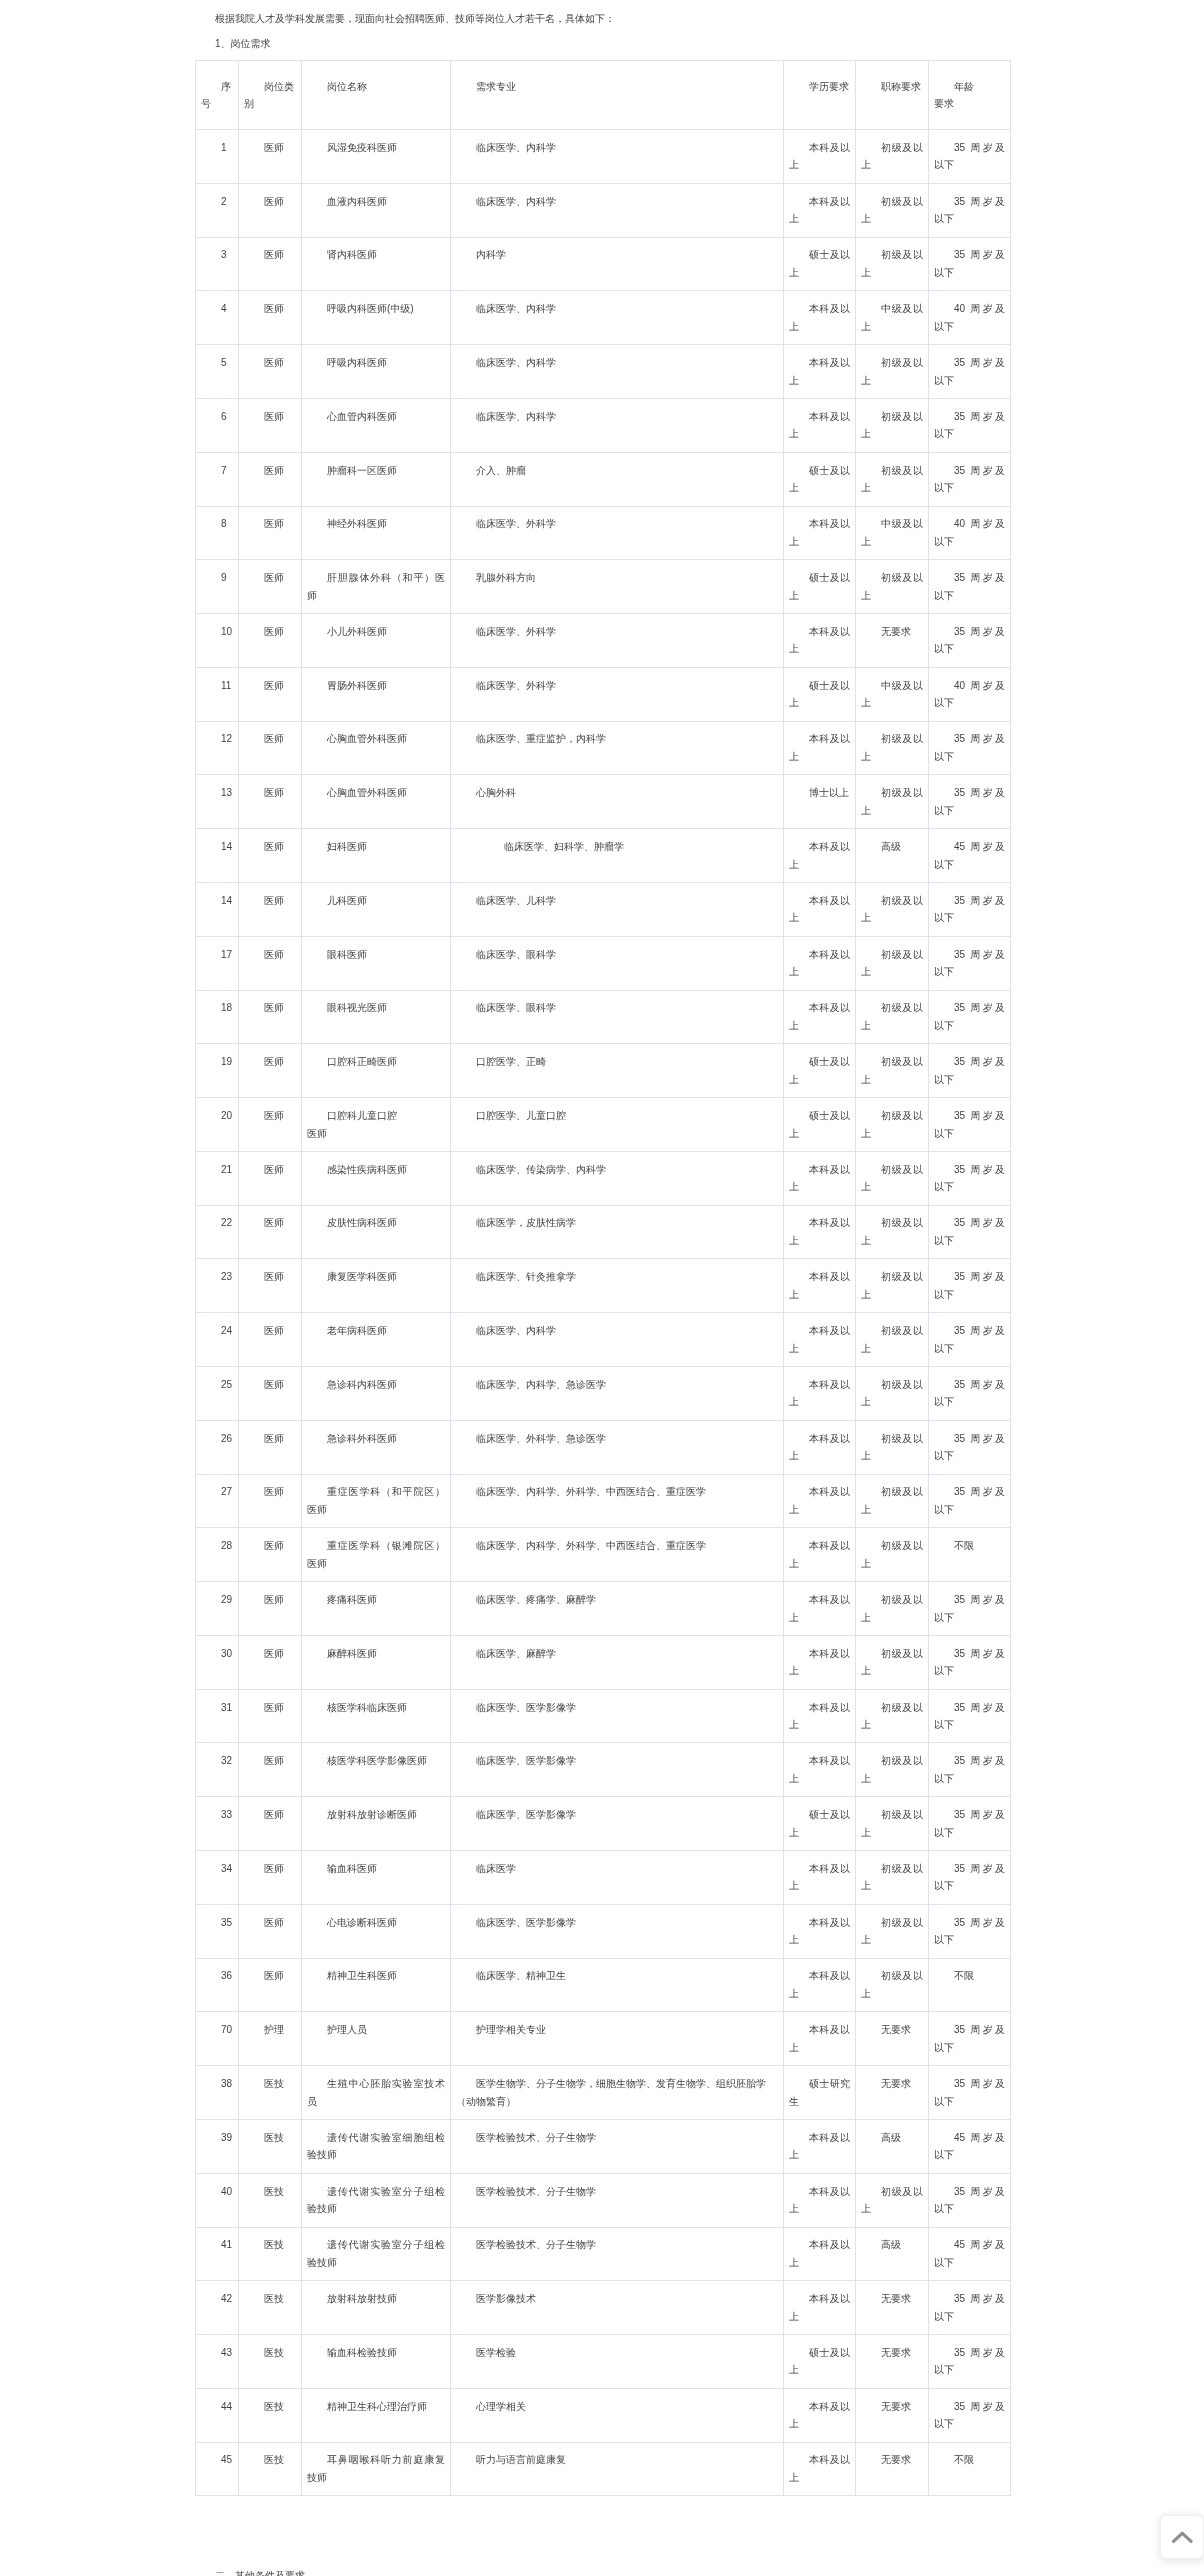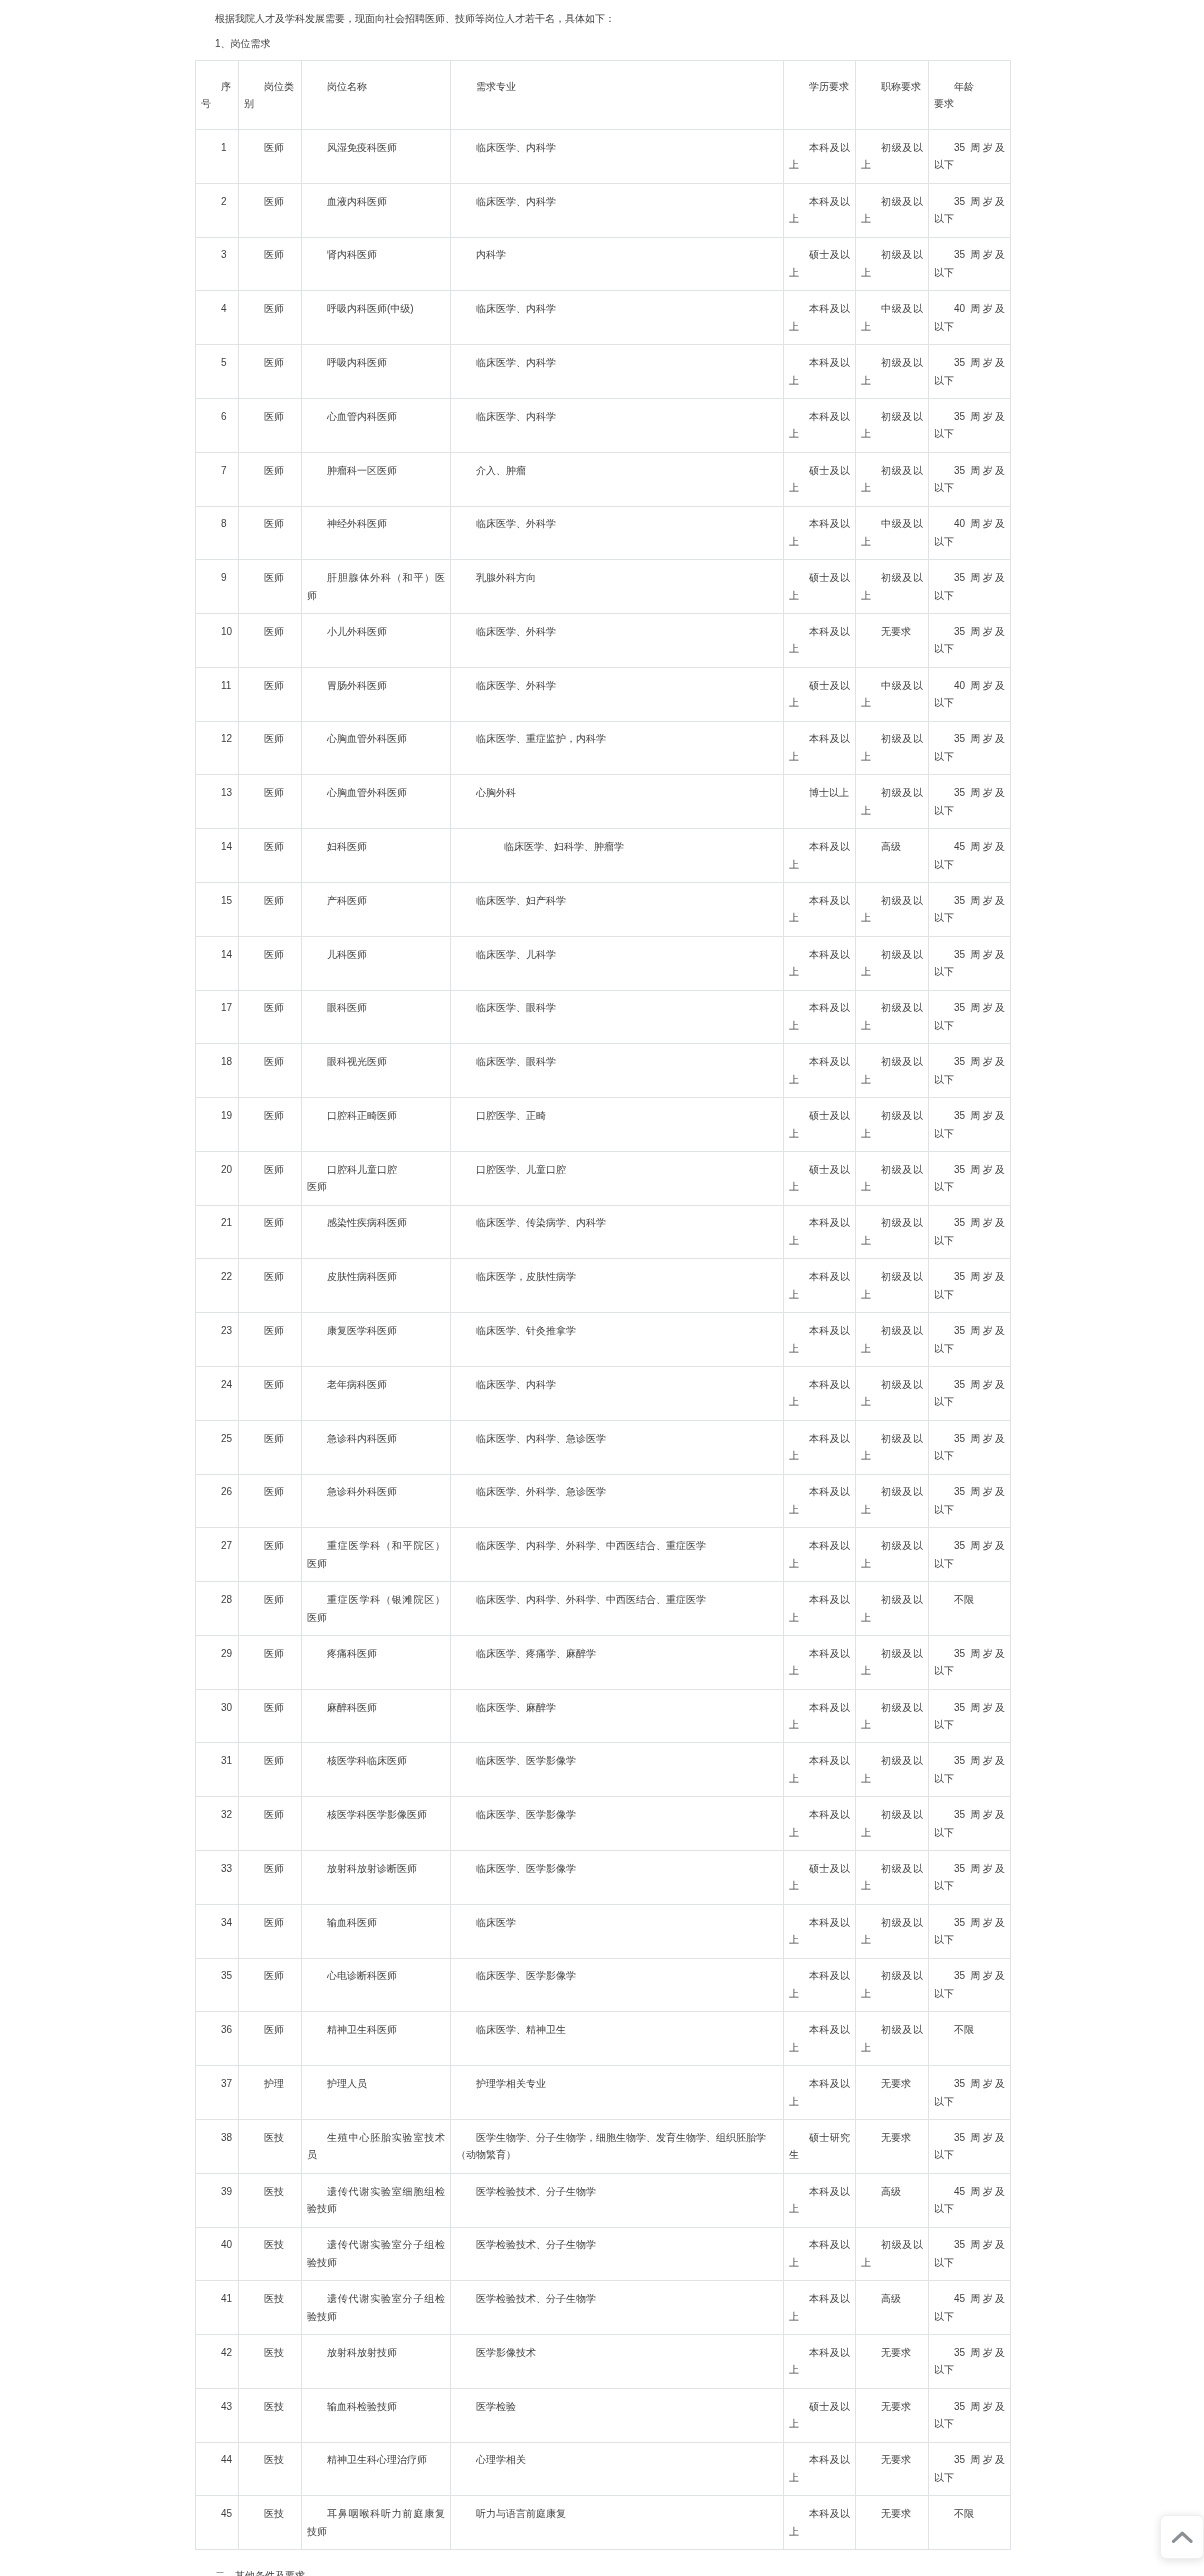--- a/index.html
+++ b/index.html
@@ -232,29 +232,20 @@
           <tr>
             <td style="border-color: rgb(223, 227, 232);">14</td>
             <td style="border-color: rgb(223, 227, 232);">医师</td>
             <td style="border-color: rgb(223, 227, 232);">妇科医师</td>
             <td style="border-color: rgb(223, 227, 232); padding-left: 33px;">临床医学、妇科学、肿瘤学</td>
             <td style="border-color: rgb(223, 227, 232);">本科及以上</td>
             <td style="border-color: rgb(223, 227, 232);">高级</td>
             <td style="border-color: rgb(223, 227, 232);">45 周岁及以下</td>
           </tr>
           <tr>
-            <td style="border-color: rgb(223, 227, 232);">15</td>
-            <td style="border-color: rgb(223, 227, 232);">医师</td>
-            <td style="border-color: rgb(223, 227, 232);">产科医师</td>
-            <td style="border-color: rgb(223, 227, 232);">临床医学、妇产科学</td>
-            <td style="border-color: rgb(223, 227, 232);">本科及以上</td>
-            <td style="border-color: rgb(223, 227, 232);">初级及以上</td>
-            <td style="border-color: rgb(223, 227, 232);">35 周岁及以下</td>
-          </tr>
-          <tr>
             <td style="border-color: rgb(223, 227, 232);">14</td>
             <td style="border-color: rgb(223, 227, 232);">医师</td>
             <td style="border-color: rgb(223, 227, 232);">儿科医师</td>
             <td style="border-color: rgb(223, 227, 232);">临床医学、儿科学</td>
             <td style="border-color: rgb(223, 227, 232);">本科及以上</td>
             <td style="border-color: rgb(223, 227, 232);">初级及以上</td>
             <td style="border-color: rgb(223, 227, 232);">35 周岁及以下</td>
           </tr>
           <tr>
             <td style="border-color: rgb(223, 227, 232);">17</td>
@@ -431,21 +422,21 @@
           <tr>
             <td style="border-color: rgb(223, 227, 232);">36</td>
             <td style="border-color: rgb(223, 227, 232);">医师</td>
             <td style="border-color: rgb(223, 227, 232);">精神卫生科医师</td>
             <td style="border-color: rgb(223, 227, 232);">临床医学、精神卫生</td>
             <td style="border-color: rgb(223, 227, 232);">本科及以上</td>
             <td style="border-color: rgb(223, 227, 232);">初级及以上</td>
             <td style="border-color: rgb(223, 227, 232);">不限</td>
           </tr>
           <tr>
-            <td style="border-color: rgb(223, 227, 232);">37</td>
+            <td style="border-color: rgb(223, 227, 232);">70</td>
             <td style="border-color: rgb(223, 227, 232);">护理</td>
             <td style="border-color: rgb(223, 227, 232);">护理人员</td>
             <td style="border-color: rgb(223, 227, 232);">护理学相关专业</td>
             <td style="border-color: rgb(223, 227, 232);">本科及以上</td>
             <td style="border-color: rgb(223, 227, 232);">无要求</td>
             <td style="border-color: rgb(223, 227, 232);">35 周岁及以下</td>
           </tr>
           <tr>
             <td style="border-color: rgb(223, 227, 232);">38</td>
             <td style="border-color: rgb(223, 227, 232);">医技</td>

